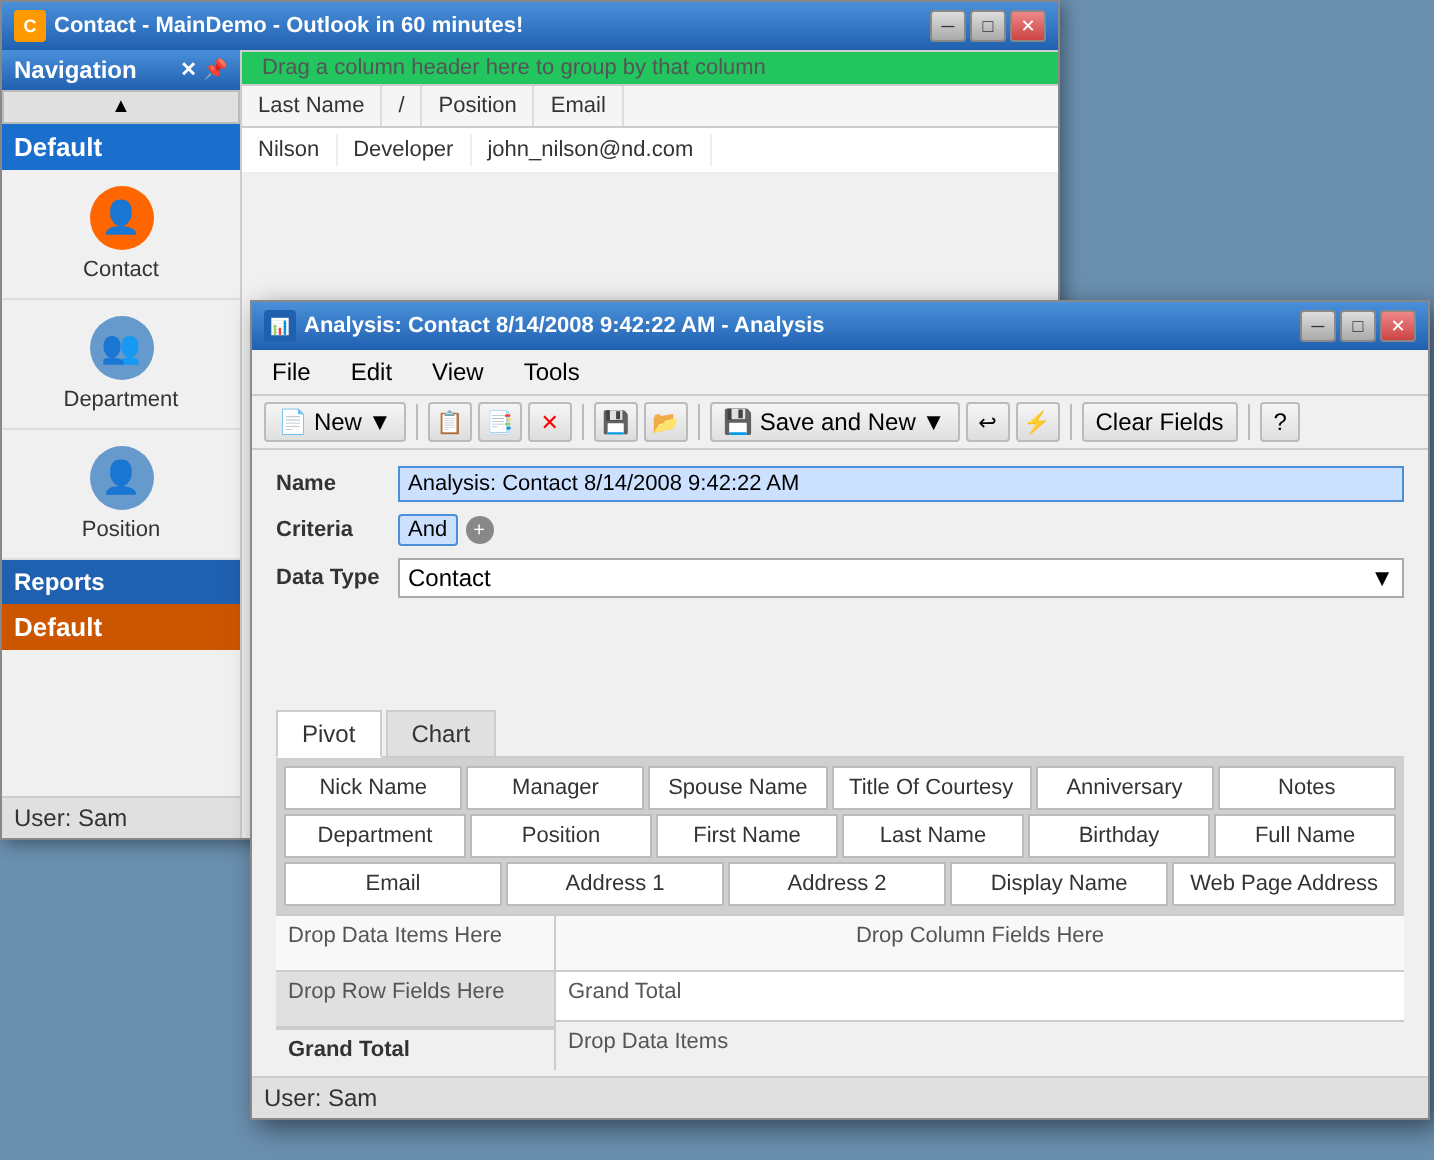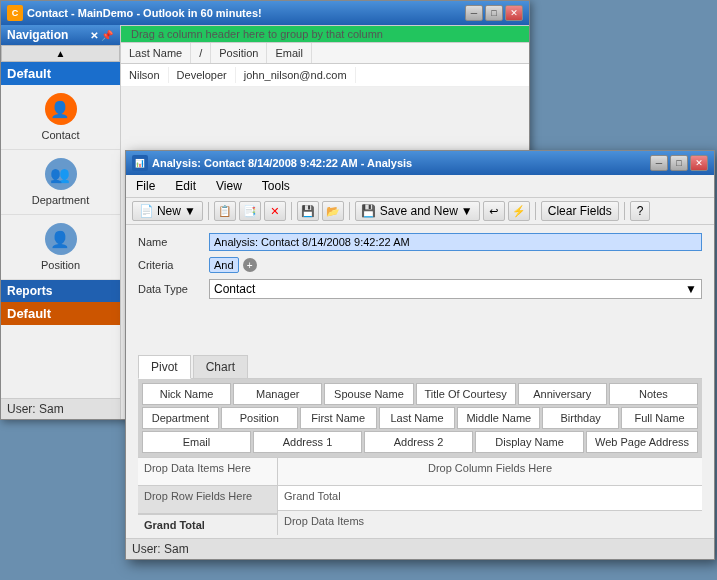--- a/index.html
+++ b/index.html
@@ -319,23 +319,24 @@
       padding: 8px 12px;
     }
 
     .form-row {
       display: flex;
       align-items: center;
       margin-bottom: 6px;
     }
 
     .form-label {
-      width: 71px;
-      font-size: 11px;
-      color: #333;
+      width: 61px;
+      font-size: 11px;
+      color: #333;
+      font-weight: bold;
     }
 
     .form-input {
       flex: 1;
       border: 1px solid #aaa;
       padding: 2px 4px;
       font-size: 11px;
       background: white;
     }
 
@@ -732,21 +733,20 @@
         <div class="field-chip">Title Of Courtesy</div>
         <div class="field-chip">Anniversary</div>
         <div class="field-chip">Notes</div>
       </div>
 
       <div class="field-row">
         <div class="field-chip">Department</div>
         <div class="field-chip">Position</div>
         <div class="field-chip">First Name</div>
         <div class="field-chip">Last Name</div>
-        <div class="field-chip">Middle Name</div>
         <div class="field-chip">Birthday</div>
         <div class="field-chip">Full Name</div>
       </div>
 
       <div class="field-row">
         <div class="field-chip">Email</div>
         <div class="field-chip">Address 1</div>
         <div class="field-chip">Address 2</div>
         <div class="field-chip">Display Name</div>
         <div class="field-chip">Web Page Address</div>

